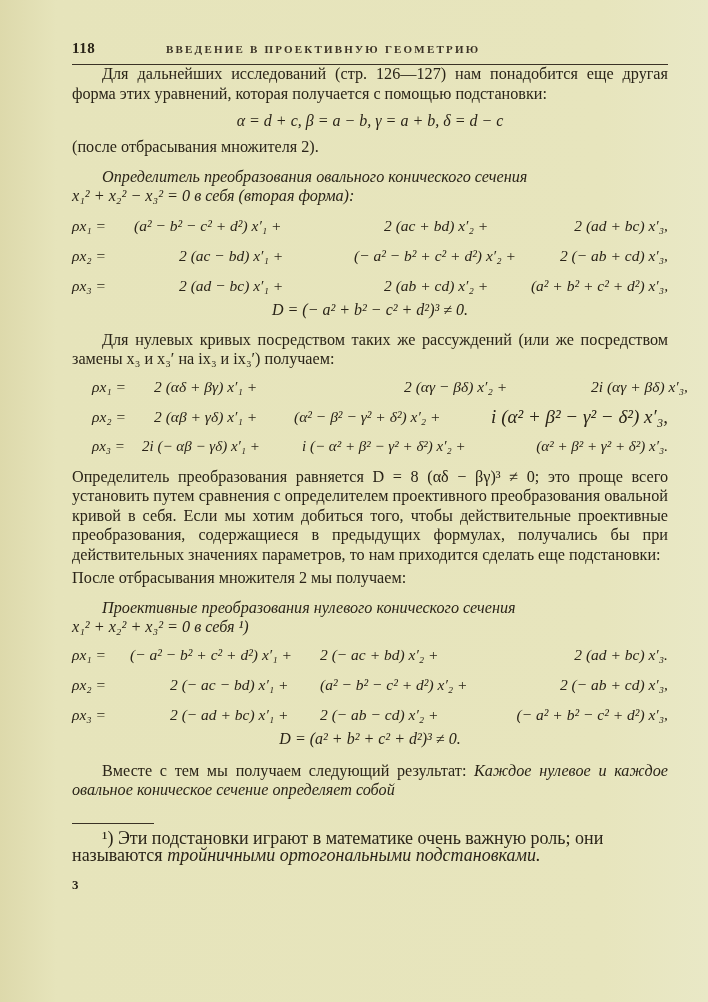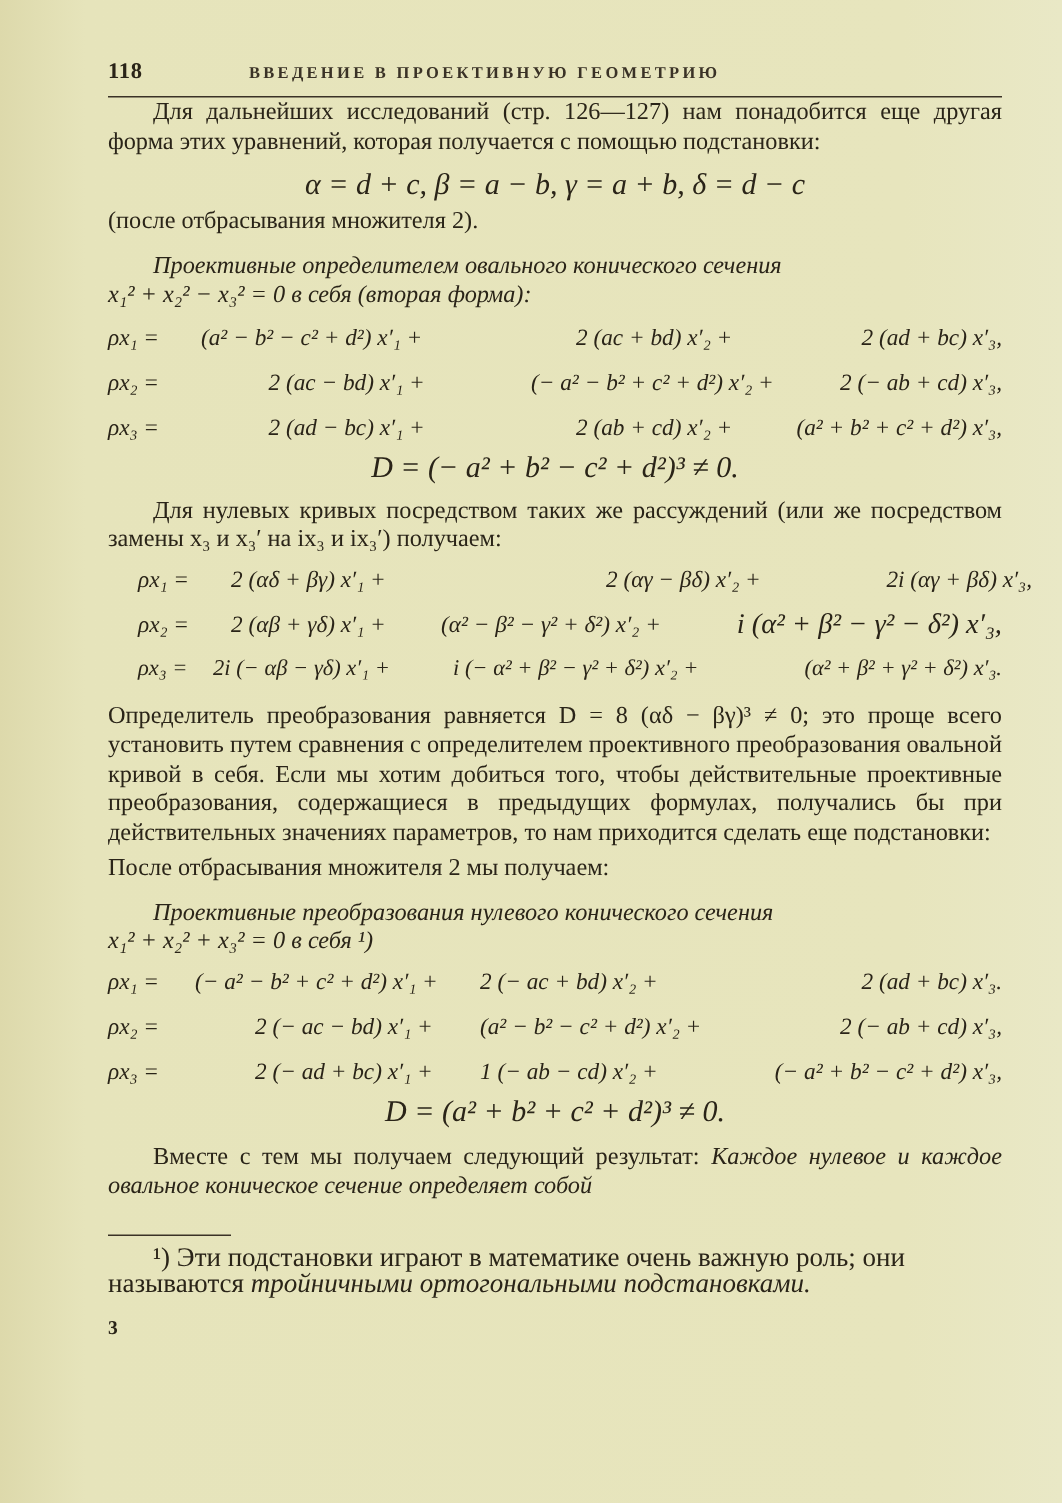--- a/index.html
+++ b/index.html
@@ -15,21 +15,21 @@
   .running-head {
     display: flex; align-items: baseline; height: 22px;
     border-bottom: 1.5px solid #3a3226; padding-bottom: 2px;
   }
   .page-num { font-size: 15px; font-weight: bold; width: 90px; letter-spacing: 0.5px; }
   .head-title { font-size: 11px; letter-spacing: 2.2px; text-transform: uppercase; font-weight: bold; color: #3a3226; margin-left: 4px; }
   p, .line { margin: 0; }
   .para { font-size: 16.2px; line-height: 19.5px; text-align: justify; text-align-last: left; }
   .indent { text-indent: 30px; }
   .it { font-style: italic; }
-  .center { text-align: center; font-size: 20px; font-style: italic; }
+  .center { text-align: center; font-size: 16px; font-style: italic; }
   .eq-row {
     display: grid; grid-template-columns: 62px 250px 135px 149px;
     font-size: 15.5px; font-style: italic; height: 30px; align-items: center; white-space: nowrap;
   }
   .eq-row.wide { grid-template-columns: 62px 220px 160px 154px; }
   .eq-row .c4 { text-align: right; }
   .rule-short { width: 82px; border-top: 1px solid #3a3226; margin: 22px 0 6px 0; }
   .fn { font-size: 18px; line-height: 17px; }
   .sig { font-size: 13px; font-weight: bold; margin-top: 13px; }
 </style>
@@ -40,21 +40,21 @@
 
   <div class="running-head">
     <span class="page-num">118</span>
     <span class="head-title">ВВЕДЕНИЕ В ПРОЕКТИВНУЮ ГЕОМЕТРИЮ</span>
   </div>
 
   <p class="para indent" style="">Для дальнейших исследований (стр. 126—127) нам понадобится еще другая форма этих уравнений, которая получается с помощью подстановки:</p>
   <div class="center" style="margin-top:8px;height:26px">α = d + c,   β = a − b,   γ = a + b,   δ = d − c</div>
   <p class="para">(после отбрасывания множителя 2).</p>
 
-  <p class="para indent it" style="margin-top:10px">Проективные определителем овального конического сечения</p>
+  <p class="para indent it" style="margin-top:10px">Определитель преобразования овального конического сечения</p>
   <p class="para it">x₁² + x₂² − x₃² = 0 в себя (вторая форма):</p>
 
   <div style="margin-top:4px">
     <div class="eq-row">
       <span>ρx₁ =</span>
       <span>(a² − b² − c² + d²) x′₁ +</span>
       <span>2 (ac + bd) x′₂ +</span>
       <span class="c4">2 (ad + bc) x′₃,</span>
     </div>
     <div class="eq-row wide">
@@ -110,21 +110,21 @@
     </div>
     <div class="eq-row wide" style="grid-template-columns:58px 190px 190px 158px">
       <span>ρx₂ =</span>
       <span style="padding-left:40px">2 (− ac − bd) x′₁ +</span>
       <span>(a² − b² − c² + d²) x′₂ +</span>
       <span class="c4">2 (− ab + cd) x′₃,</span>
     </div>
     <div class="eq-row wide" style="grid-template-columns:58px 190px 160px 188px">
       <span>ρx₃ =</span>
       <span style="padding-left:40px">2 (− ad + bc) x′₁ +</span>
-      <span>1 (− ab − cd) x′₂ +</span>
+      <span>2 (− ab − cd) x′₂ +</span>
       <span class="c4">(− a² + b² − c² + d²) x′₃,</span>
     </div>
   </div>
   <div class="center" style="height:24px">D = (a² + b² + c² + d²)³ ≠ 0.</div>
 
   <p class="para indent" style="margin-top:8px">
     <span>Вместе с тем мы получаем следующий результат: </span><span class="it">Каждое нулевое и каждое овальное коническое сечение определяет собой</span>
   </p>
 
   <div class="rule-short"></div>

